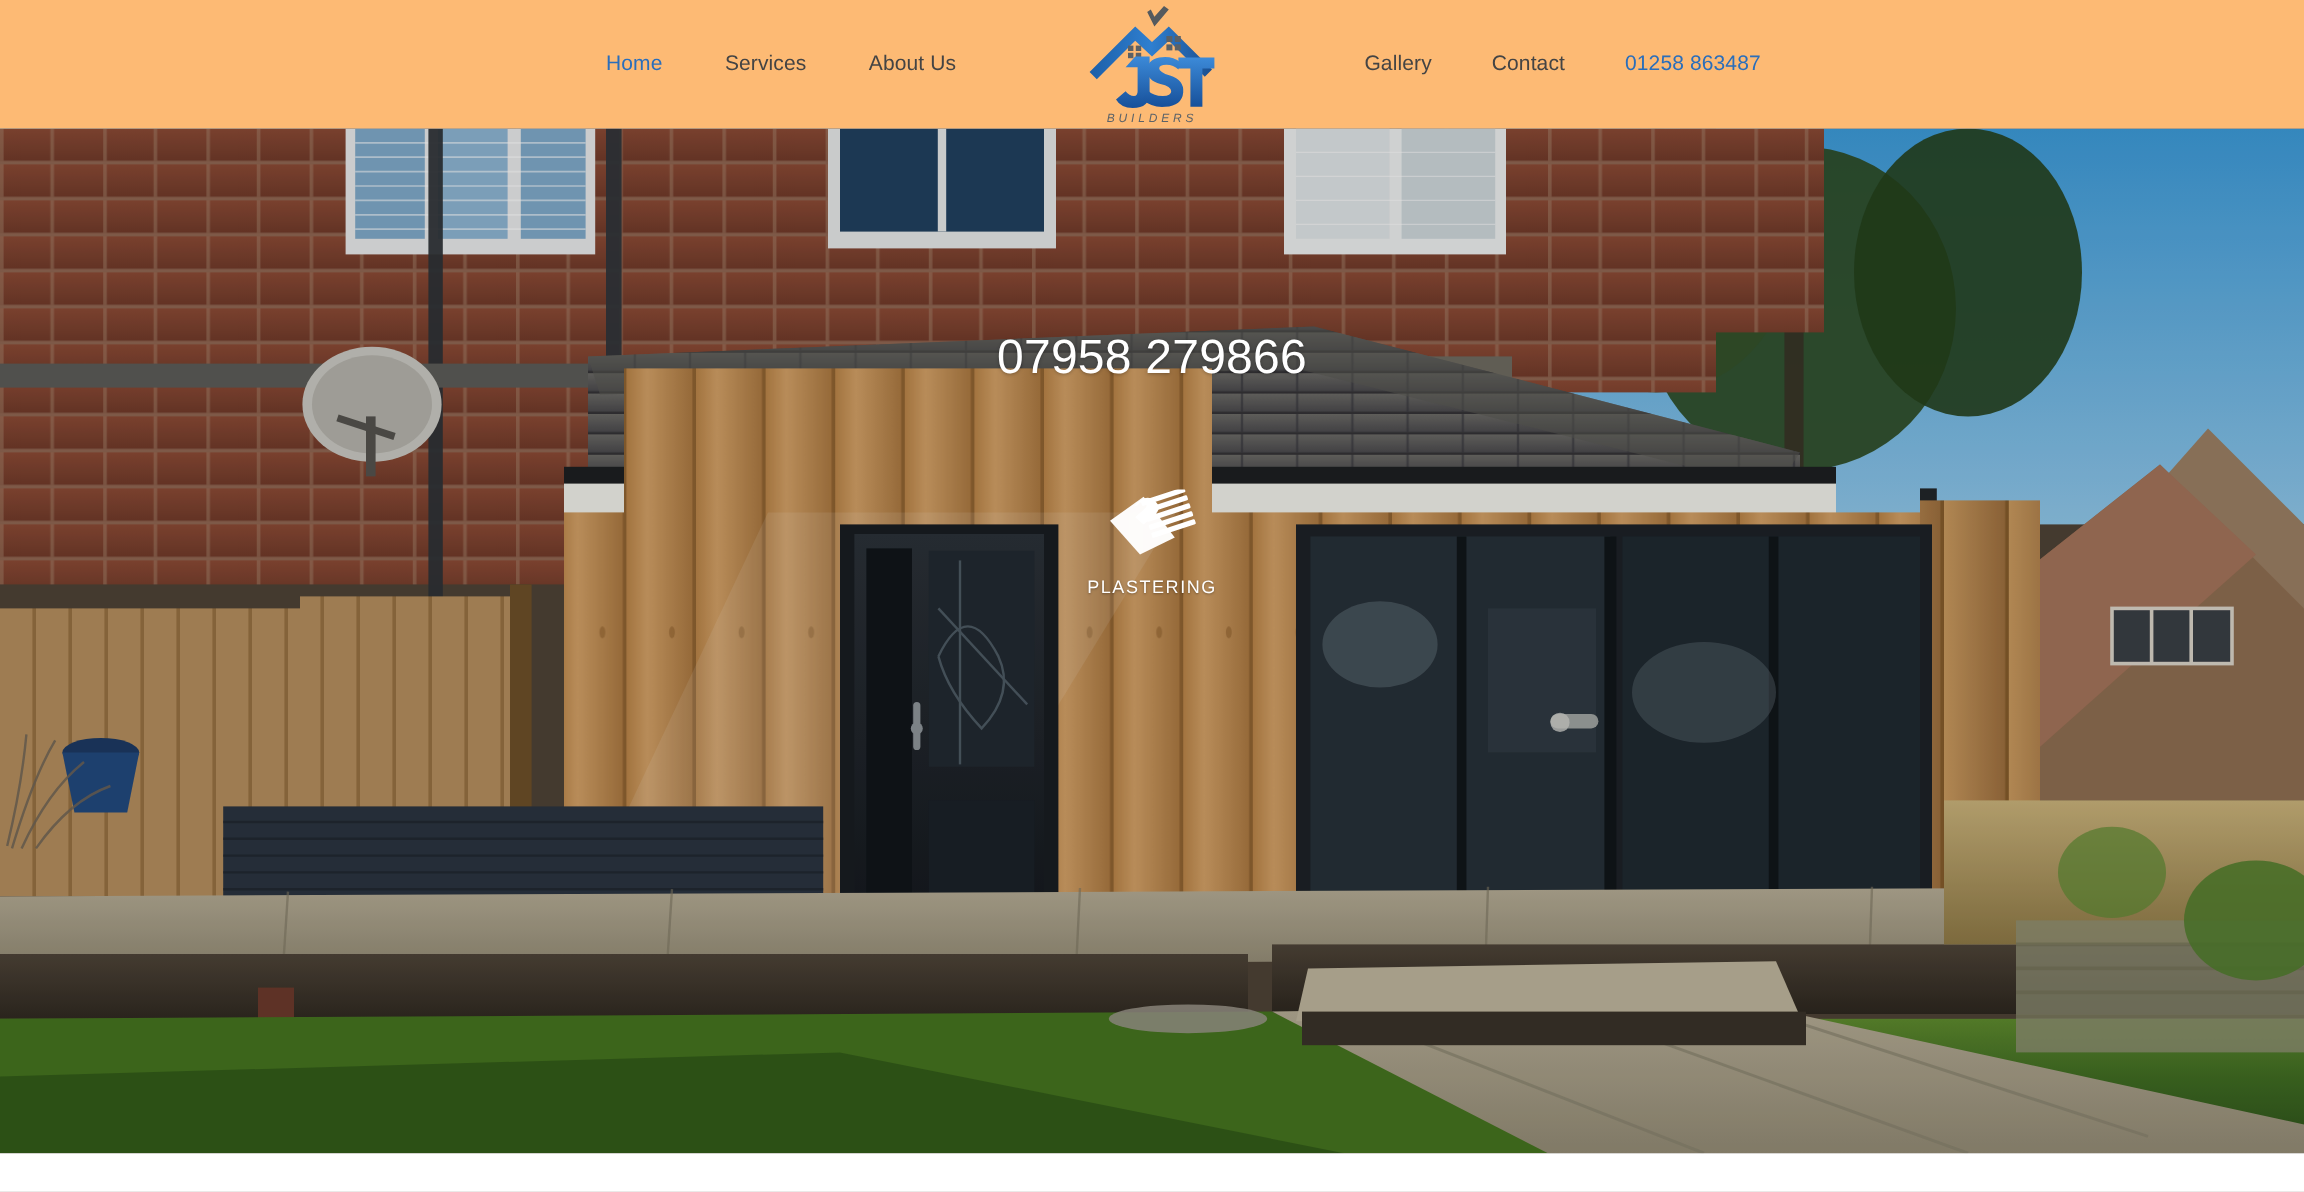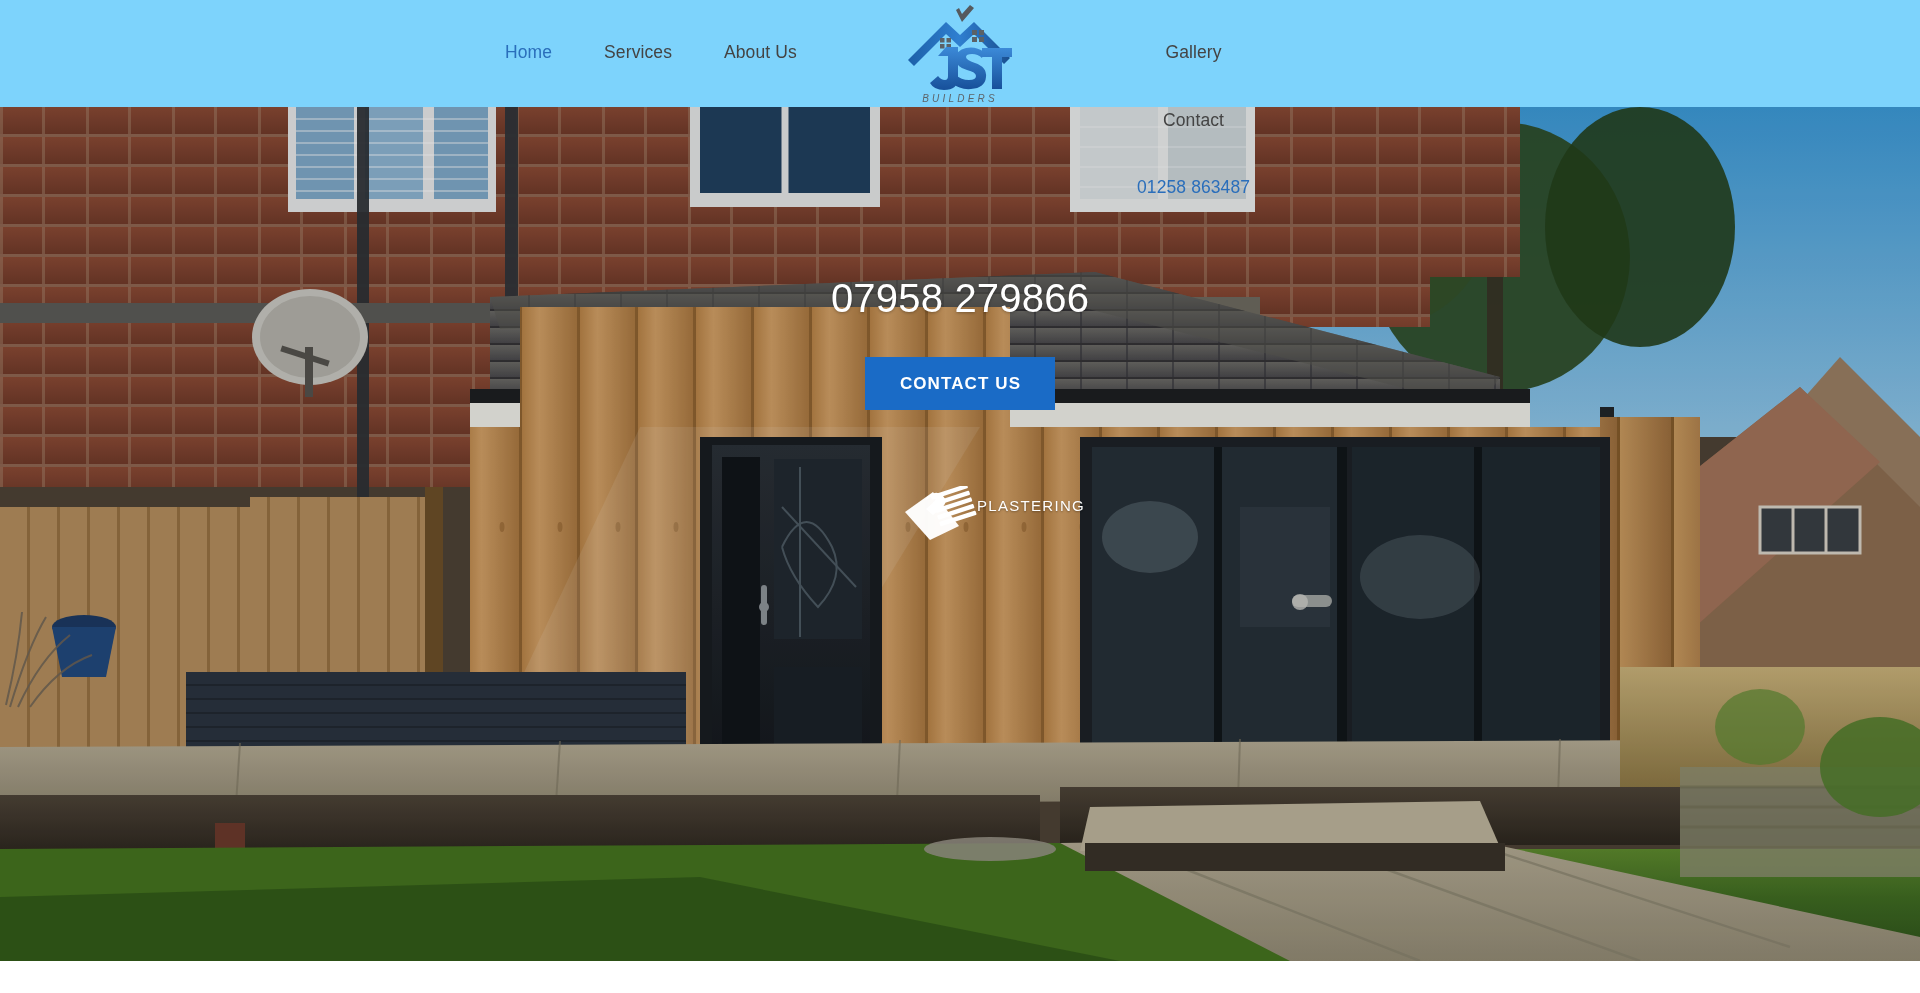--- a/index.html
+++ b/index.html
@@ -12,42 +12,42 @@
     background: #ffffff;
     font-family: "Liberation Sans", sans-serif;
   }
 
   
   .site-header {
     position: relative;
     z-index: 30;
     width: 1920px;
     height: 107px;
-    background: #7dd3fc;
+    background: #fdba74;
     display: flex;
     align-items: flex-end;
     justify-content: center;
   }
 
   .nav-wrap {
     width: 1920px;
     height: 107px;
     display: flex;
     align-items: center;
     justify-content: center;
     position: relative;
   }
 
   .nav-group {
     display: flex;
     align-items: center;
   }
 
   .nav-left { gap: 52px; position: absolute; left: 505px; top: 44px; }
-  .nav-right { gap: 50px; position: absolute; left: 1137px; top: 44px; flex-direction: column; }
+  .nav-right { gap: 50px; position: absolute; left: 1137px; top: 44px; }
 
   .nav-link {
     font-size: 17.5px;
     color: #444444;
     text-decoration: none;
     letter-spacing: 0.1px;
     line-height: 1;
     white-space: nowrap;
     cursor: pointer;
   }
@@ -129,22 +129,22 @@
   .services-row {
     margin-top: 73px;
     display: flex;
     justify-content: center;
     gap: 28px;
   }
 
   .service-item {
     width: 114px;
     display: flex;
-    flex-direction: row;
-    align-items: flex-start;
+    flex-direction: column;
+    align-items: center;
     cursor: pointer;
   }
 
   .service-icon {
     height: 62px;
     display: flex;
     align-items: center;
     justify-content: center;
   }
 
@@ -470,23 +470,20 @@
 
     <rect x="0" y="0" width="1920" height="854" fill="#000000" opacity="0.12"></rect>
   </svg>
 
   <div class="hero-content">
     <h1 class="hero-title">
       <br>
       <span class="hero-phone">07958 279866</span>
     </h1>
 
-    <div class="cta-wrap">
-      <a class="cta-button" href="#">CONTACT US</a>
-    </div>
 
     <div class="services-row">
 
       <div class="service-item">
         <span class="service-icon">
           <svg width="74" height="56" viewBox="0 0 74 56" xmlns="http://www.w3.org/2000/svg">
             <g fill="#ffffff">
 
               <g transform="rotate(-18 42 28)">
                 <rect x="34" y="6" width="38" height="4.4" rx="1"></rect>

